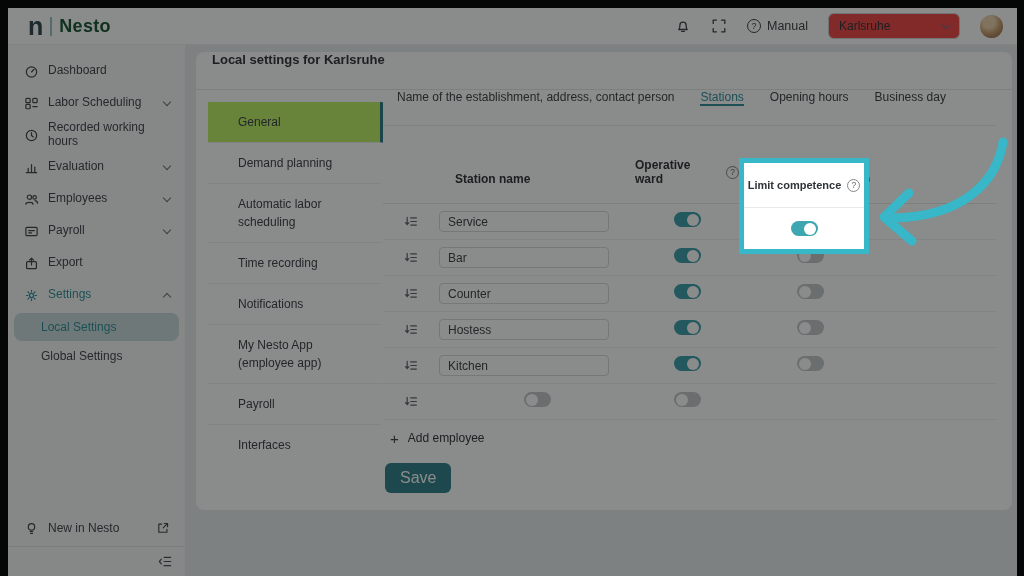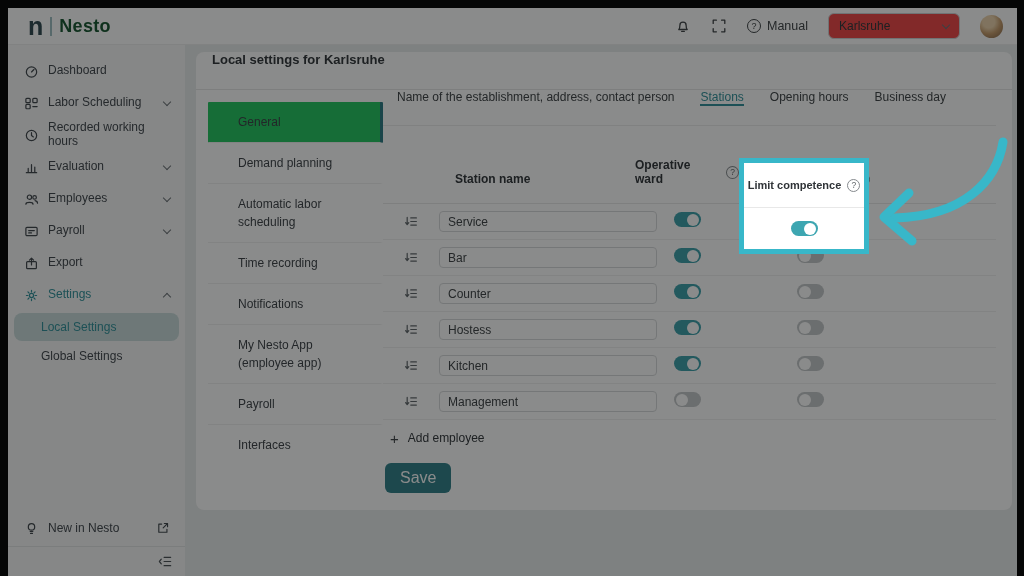--- a/index.html
+++ b/index.html
@@ -50,37 +50,37 @@
   
   .main{flex:1;position:relative}
   .card{position:absolute;left:11px;top:7px;width:816px;height:458px;background:#fff;border-radius:8px;overflow:hidden}
   .card-header{height:38px;border-bottom:1px solid #e7e7e7;display:flex;padding:0 16px}
   .page-title{font-size:13px;font-weight:700;color:#2f3337;margin:0}
   .card-body{display:flex;height:419px}
   .sections{flex:0 0 187px;padding:12px 0 0 12px}
   .sec-item{font-size:12px;color:#3a3f44;padding:11px 8px 11px 30px;line-height:1.5;border-bottom:1px solid #f0f0f0;
             border-right:3px solid transparent;cursor:pointer}
   .sec-item:last-child{border-bottom:none}
-  .sec-item.active{background:#22c55e;border-right-color:#2a7a82;border-radius:1px}
+  .sec-item.active{background:#bef264;border-right-color:#2a7a82;border-radius:1px}
 
   .content{flex:1;padding-right:16px;position:relative}
   .tabs{height:36px;display:flex;align-items:flex-start;gap:26px;border-bottom:1px solid #ececec;padding-left:14px}
   .tab{font-size:12px;color:#3c4043;display:flex;align-items:center;border-bottom:2px solid transparent;cursor:pointer;white-space:nowrap}
   .tab.active{color:var(--accent-teal,#2e8f99);border-bottom-color:var(--accent-teal,#2e8f99)}
 
   .thead,.row{display:grid;grid-template-columns:56px 196px 104px 142px;align-items:center}
   .thead{height:78px;align-items:end;padding-bottom:17px;border-bottom:1px solid #e8e8e8}
   .th{font-size:12px;font-weight:700;color:#2f3337;display:flex;align-items:center;gap:5px}
   .th.name{margin-left:16px}
   .th.centered{justify-self:center}
   .qgray{width:13px;height:13px;border:1px solid #85898d;border-radius:50%;color:#5f6468;font-size:8.5px;font-weight:400;
          display:inline-flex;align-items:center;justify-content:center}
   .row{height:36px;border-bottom:1px solid #efefef}
   .drag{justify-self:center;color:#5f6569;display:flex;cursor:grab}
-  input.station{width:218px;height:21px;border:1px solid #d7d9da;border-radius:4px;font-size:12px;color:#3c4043;
+  input.station{width:170px;height:21px;border:1px solid #d7d9da;border-radius:4px;font-size:12px;color:#3c4043;
                 padding:0 8px;font-family:inherit;background:#fff;outline:none}
   .tcell{justify-self:center}
 
   .toggle{display:inline-block;width:27px;height:15px;border-radius:8px;background:#c4c7c9;position:relative;cursor:pointer}
   .toggle .knob{position:absolute;top:1.5px;left:2px;width:12px;height:12px;border-radius:50%;background:#fff}
   .toggle.on{background:var(--toggle-on,#3a9faa)}
   .toggle.on .knob{left:auto;right:2px}
 
   .add-row{display:flex;align-items:center;gap:9px;font-size:12px;color:#2f3337;height:36px;padding-left:7px;cursor:pointer}
   .plus{font-size:15px;line-height:1;color:#3c4043}
@@ -340,21 +340,20 @@
                   <span class="tcell"><span class="toggle on"><span class="knob"></span></span></span>
                   <span class="tcell"><span class="toggle "><span class="knob"></span></span></span>
                 </div>
                 <div class="row">
                   <span class="drag">
                     <svg width="15" height="15" viewBox="0 0 16 16" fill="none" stroke="currentColor" stroke-width="1.3" stroke-linecap="round" stroke-linejoin="round">
                       <path d="M7.2 4.2h6M7.2 8h6M7.2 11.8h6"></path>
                       <path d="M3.4 3.6v7.6M1.7 9.2l1.7 2 1.7-2"></path>
                     </svg>
                   </span>
-                  <span><input class="station" value="Management" style=""></span>
                   <span class="tcell"><span class="toggle "><span class="knob"></span></span></span>
                   <span class="tcell"><span class="toggle "><span class="knob"></span></span></span>
                 </div>
               </div>
             <div class="add-row">
               <span class="plus">+</span>
               <span>Add employee</span>
             </div>
             <button class="save">Save</button>
           </section>

